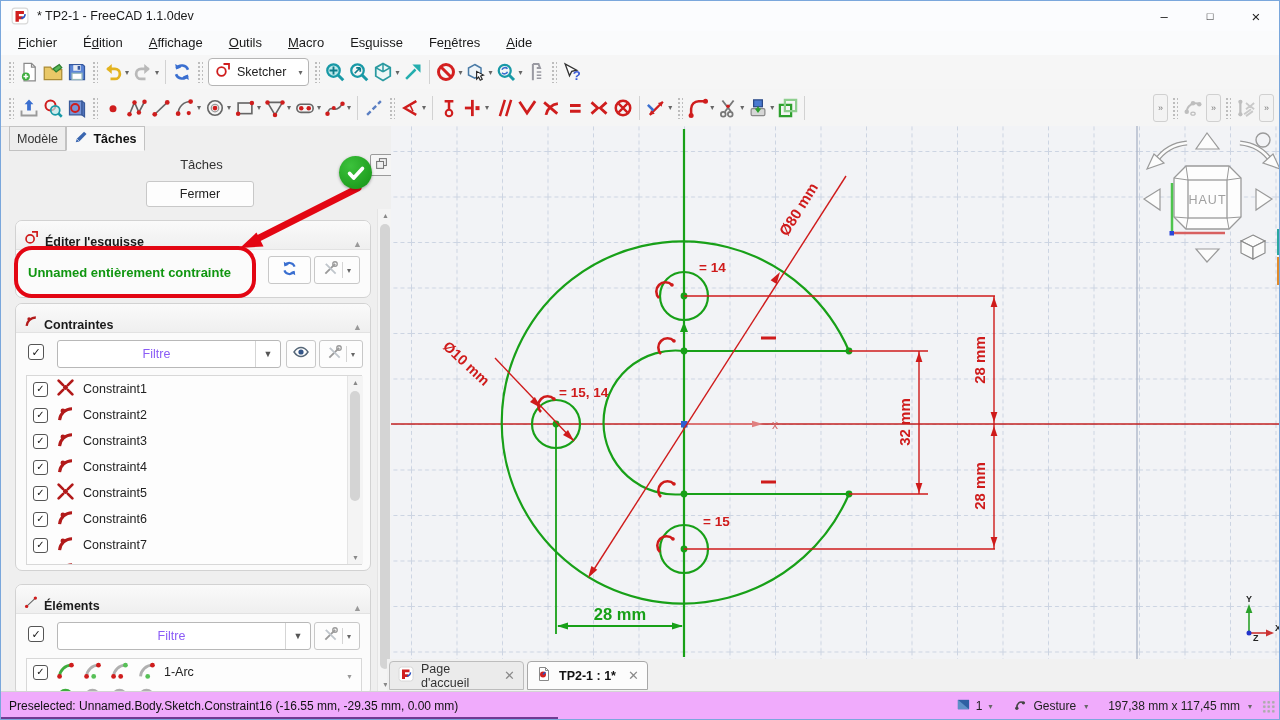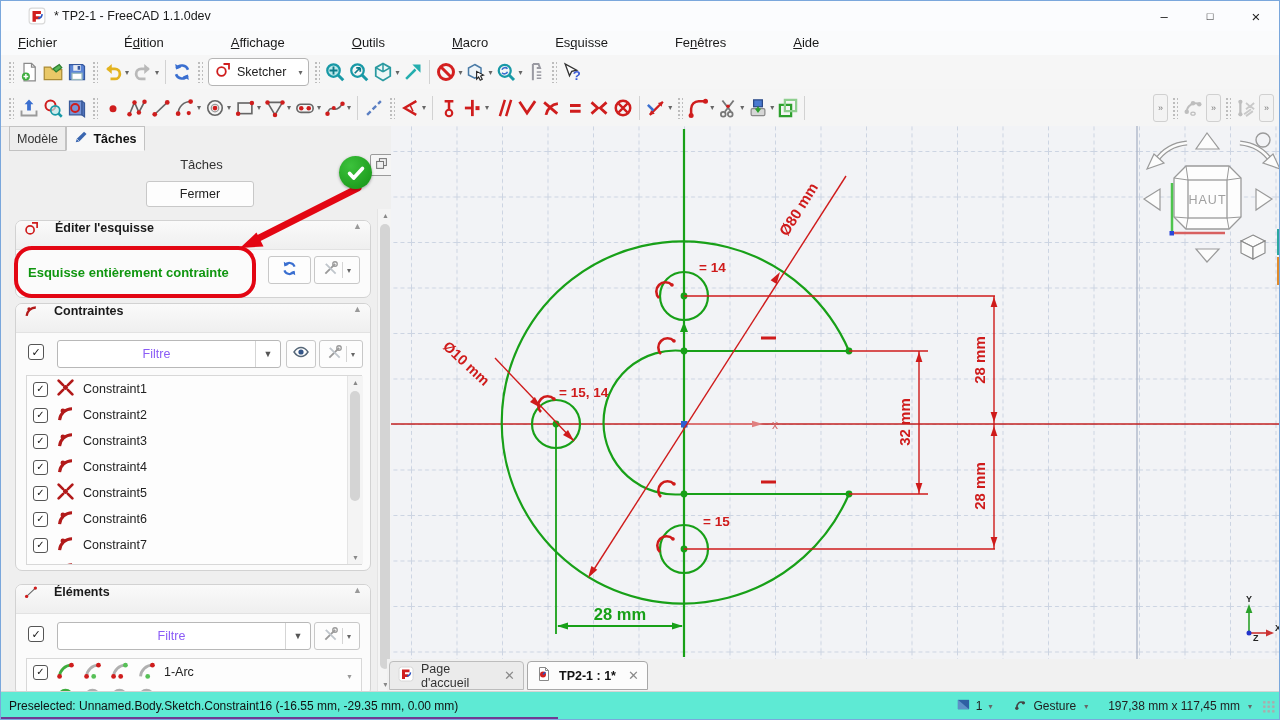--- a/index.html
+++ b/index.html
@@ -1,24 +1,24 @@
 <!DOCTYPE html>
 <html><head>
 <meta charset="utf-8">
 <style>
   html,body{margin:0;padding:0;background:#d8d8d8;font-family:"Liberation Sans","DejaVu Sans",sans-serif;}
   #win{position:relative;width:1280px;height:720px;box-sizing:border-box;border:1px solid #7aa7dc;background:#f0f0f0;overflow:hidden;}
   .abs{position:absolute;}
   
-  #titlebar{position:absolute;left:0;top:0;right:0;height:30px;background:#fbfcfe;display:flex;align-items:center;padding-left:17px;}
+  #titlebar{position:absolute;left:0;top:0;right:0;height:30px;background:#fbfcfe;display:flex;align-items:center;}
   #titlebar .logo{margin-left:10px;display:flex;}
   #titletext{margin-left:8px;font-size:12.5px;color:#1a1a1a;}
   .wctl{position:absolute;top:0;width:46px;height:30px;display:flex;align-items:center;justify-content:center;font-size:13px;color:#222;}
   
-  #menubar{position:absolute;left:0;top:30px;right:0;height:24px;background:#fafbfc;display:flex;align-items:center;padding-left:4px;border-bottom:1px solid #ececec;gap:41px;}
+  #menubar{position:absolute;left:0;top:30px;right:0;height:24px;background:#fafbfc;display:flex;align-items:center;padding-left:4px;border-bottom:1px solid #ececec;}
   .mitem{padding:0 13px;font-size:13px;color:#1a1a1a;line-height:24px;}
   
   #tb1{position:absolute;left:0;top:54px;right:0;height:34px;background:#f6f6f6;display:flex;align-items:center;padding-left:4px;}
   #tb2{position:absolute;left:0;top:88px;right:0;height:37px;background:#f5f5f5;border-bottom:1px solid #d8d8d8;display:flex;align-items:center;padding:0 4px;}
   .grip{width:6px;height:22px;margin:0 3px;background-image:radial-gradient(#bdbdbd 1px,transparent 1.2px);background-size:4px 4px;}
   .tsep{width:1px;height:24px;background:#d2d2d2;margin:0 4px;}
   .tbtn{height:28px;display:flex;align-items:center;justify-content:center;padding:0 2px;border-radius:3px;}
   .tbtn .ic{display:flex;}
   .dd{font-size:8px;color:#666;margin-left:2px;}
   .tbtn.dis{opacity:.85;}
@@ -29,21 +29,21 @@
   
   #panel{position:absolute;left:8px;top:125px;width:390px;height:565px;background:#efefef;overflow:hidden;}
   .ptab{position:absolute;top:0;height:25px;display:flex;align-items:center;justify-content:center;font-size:12.5px;border:1px solid #c2c2c2;box-sizing:border-box;gap:5px;}
   #tab-modele{left:0;width:57px;background:#ededed;color:#333;}
   #tab-taches{left:57px;width:79px;background:#f8f8f8;border-bottom-color:#f8f8f8;font-weight:bold;color:#111;}
   #tasks-title{position:absolute;left:20px;top:31px;width:345px;text-align:center;font-size:13px;color:#333;}
   #fermer{position:absolute;left:137px;top:55px;width:106px;height:24px;background:#fdfdfd;border:1px solid #c8c8c8;border-radius:3px;font-size:12.5px;color:#222;display:flex;align-items:center;justify-content:center;}
   #floatbtn{position:absolute;left:361px;top:28px;width:21px;height:20px;background:#f5f5f5;border: 1px solid #9a9a9a;border-radius:2px;display:flex;align-items:center;justify-content:center;}
   #check{position:absolute;left:330px;top:30px;width:33px;height:33px;border-radius:50%;background:radial-gradient(circle at 35% 30%,#3cc23c,#149114);box-shadow:0 1px 3px rgba(0,0,0,.35);display:flex;align-items:center;justify-content:center;z-index:60;}
   .section{position:absolute;left:6px;width:356px;background:#fbfbfb;border:1px solid #d2d2d2;border-radius:7px;box-sizing:border-box;overflow:hidden;}
-  .sechead{position:relative;height:28px;background:linear-gradient(#fafafa,#efefef);border-bottom:1px solid #e2e2e2;display:flex;align-items:flex-start;padding:0 8px;gap:16px;}
+  .sechead{position:relative;height:28px;background:linear-gradient(#fafafa,#efefef);border-bottom:1px solid #e2e2e2;display:flex;align-items:flex-end;padding:0 8px;gap:6px;}
   .sechead .ttl{font-size:12.5px;font-weight:bold;color:#1a1a1a;flex:1;}
   .sechead .col{font-size:9px;color:#999;}
   #redbox{position:absolute;left:5px;top:120px;width:224px;height:44px;border:4.5px solid #e30613;border-radius:18px;display:flex;align-items:center;padding-left:10px;z-index:40;background:transparent;}
   #redbox span{font-size:13px;font-weight:bold;color:#109610;}
   .pbtn{position:absolute;background:#fdfdfd;border:1px solid #c8c8c8;border-radius:3px;display:flex;align-items:center;justify-content:center;box-sizing:border-box;}
   .split .dd{margin-left:4px;padding-left:4px;border-left:1px solid #d5d5d5;height:16px;display:flex;align-items:center;}
   .cb{width:16px;height:16px;background:#fff;border:1.4px solid #555;border-radius:3px;box-sizing:border-box;display:flex;align-items:center;justify-content:center;font-size:11px;font-weight:bold;color:#111;line-height:1;}
   .combo{position:absolute;height:28px;background:#fff;border:1px solid #b8b8b8;border-radius:3px;box-sizing:border-box;display:flex;align-items:center;}
   .combo .clbl{flex:1;text-align:center;font-size:12.5px;color:#8b5cf6;}
   .combo .carr{width:24px;align-self:stretch;border-left:1px solid #d5d5d5;display:flex;align-items:center;justify-content:center;font-size:9px;color:#555;}
@@ -56,21 +56,21 @@
   .vsb .th{position:absolute;left:2px;width:10px;background:#d4d4d4;border-radius:5px;}
   
   #vp{position:absolute;left:390px;top:125px;}
   
   #mditabs{position:absolute;left:386px;top:658px;width:890px;height:32px;background:#f1f1f1;}
   .mtab{position:absolute;top:2px;height:29px;display:flex;align-items:center;gap:7px;padding:0 8px;border:1px solid #bdbdbd;border-radius:4px 4px 0 0;box-sizing:border-box;font-size:12.5px;color:#333;}
   #mtab1{left:2px;width:135px;background:#ebebeb;}
   #mtab2{left:140px;width:121px;background:#fcfcfc;border-color:#a8a8a8;font-weight:bold;color:#111;}
   .tclose{color:#8a8a8a;font-size:13px;margin-left:auto;}
   
-  #statusbar{position:absolute;left:0;top:690px;width:1280px;height:30px;background:#5eead4;border-top:1px solid #d4d4d4;box-sizing:border-box;}
+  #statusbar{position:absolute;left:0;top:690px;width:1280px;height:30px;background:#f0abfc;border-top:1px solid #d4d4d4;box-sizing:border-box;}
   #statusmsg{position:absolute;left:8px;top:0;height:28px;display:flex;align-items:center;font-size:12px;color:#111;}
   #statusright{position:absolute;right:6px;top:0;height:28px;display:flex;align-items:center;font-size:12px;color:#222;}
   #statusright .dd{font-size:8px;}
   #sgrip{width:13px;height:13px;margin-left:10px;background-image:radial-gradient(#ababab 1.2px,transparent 1.4px);background-size:4.5px 4.5px;}
   #purple{position:absolute;left:0;bottom:0;width:557px;height:2.5px;background:#713a93;}
   .sliver{position:absolute;width:3px;}
 </style>
 </head>
 <body>
 
@@ -582,21 +582,21 @@
       <div class="pbtn split" style="left:298px;top:35px;width:46px;height:28px;">
           <span id="wr-ic1"><svg viewBox="0 0 16 16" width="15" height="15" aria-hidden="true">
               <path d="M2.5 13.5L13 3" stroke="#9a9a9a" stroke-width="2"></path>
               <path d="M13.5 13.5L3 3" stroke="#c0c6cc" stroke-width="2"></path>
               <circle cx="12.8" cy="3.2" r="2.4" fill="none" stroke="#9a9a9a" stroke-width="1.4"></circle>
             </svg></span>
           <span class="dd">▾</span>
         </div>
     </div>
     <div id="redbox">
-      <span>Esquisse entièrement contrainte</span>
+      <span>Unnamed entièrement contrainte</span>
     </div>
 
     <div class="section" style="top:177px;height:268px;">
       <div class="sechead">
         <span class="ic" id="con-ic"><svg viewBox="0 0 16 16" width="14" height="14" aria-hidden="true">
               <path d="M3 13.5A10.5 10.5 0 0 1 13.5 4" fill="none" stroke="#b21a1a" stroke-width="2.6"></path>
               <circle cx="5.8" cy="5.8" r="2" fill="#b21a1a"></circle>
             </svg></span>
         <span class="ttl">Contraintes</span>
         <span class="col">▲</span>

